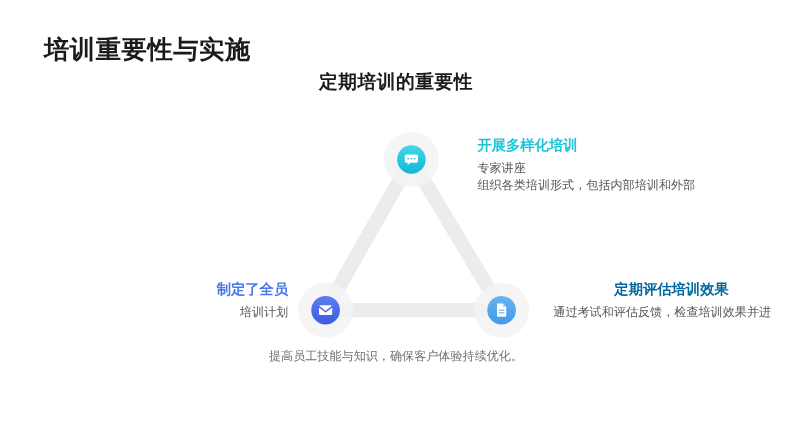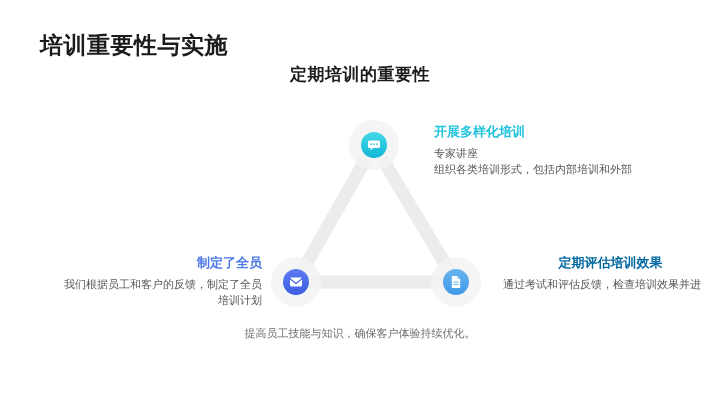--- a/index.html
+++ b/index.html
@@ -25,21 +25,21 @@
   .node-text{position:absolute;}
   .node-title{font-size:13px;font-weight:bold;line-height:14px;}
   .node-title.cyan{color:#1fc3dc;}
   .node-title.blue{color:#4a78e6;}
   .node-title.lblue{color:#0369a1;text-align:center;}
   .node-desc{margin-top:7px;font-size:11px;line-height:15.5px;color:#565758;}
   .block-top{left:434px;top:125px;width:215px;text-align:left;}
   .block-left{left:50px;top:256px;width:212px;text-align:right;}
   .block-right{left:503px;top:256px;width:215px;text-align:left;}
   .footer-note{
-    position:absolute;left:0;top:326px;width:720px;
+    position:absolute;left:0;top:316px;width:720px;
     text-align:center;font-size:11px;color:#6f6f6f;
   }
 </style>
 </head>
 <body>
 
 <div class="slide">
 
   <div class="main-title">培训重要性与实施</div>
   <div class="subtitle">定期培训的重要性</div>
@@ -105,21 +105,20 @@
     <div class="node-title cyan">开展多样化培训</div>
     <div class="node-desc">
       <div>专家讲座</div>
       <div>组织各类培训形式，包括内部培训和外部</div>
     </div>
   </div>
 
   <div class="node-text block-left">
     <div class="node-title blue">制定了全员</div>
     <div class="node-desc">
-      <div>我们根据员工和客户的反馈，制定了全员</div>
       <div>培训计划</div>
     </div>
   </div>
 
   <div class="node-text block-right">
     <div class="node-title lblue">定期评估培训效果</div>
     <div class="node-desc">
       <div>通过考试和评估反馈，检查培训效果并进</div>
     </div>
   </div>

